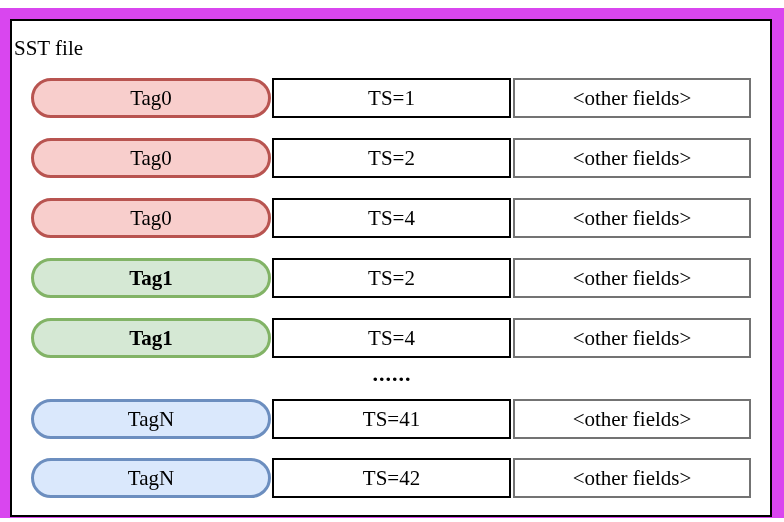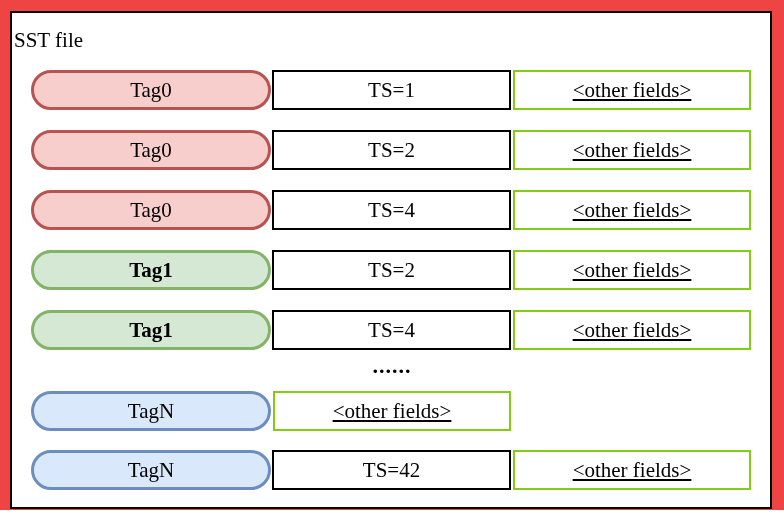--- a/index.html
+++ b/index.html
@@ -7,22 +7,23 @@
     padding: 0;
     background: #ffffff;
     width: 784px;
     height: 522px;
     font-family: "Liberation Serif", "DejaVu Serif", serif;
   }
   .stage {
     position: relative;
     width: 784px;
     height: 510px;
-    background: #ef4444;
+    background: #d946ef;
     overflow: hidden;
+    margin-top: 8px;
   }
   .sst-container {
     position: absolute;
     left: 10px;
     top: 11px;
     width: 758px;
     height: 494px;
     border: 2px solid #000000;
     background: #ffffff;
   }
@@ -47,21 +48,21 @@
     display: flex;
     align-items: center;
     justify-content: center;
     font-size: 21px;
     color: #000000;
     background: #ffffff;
     white-space: nowrap;
   }
   .cell.tag { width: 240px; border-width: 3px; border-style: solid; border-radius: 20px; }
   .cell.ts { width: 239px; border: 2px solid #000000; margin-left: 1px; }
-  .cell.other { width: 238px; border: 2px solid #84cc16; margin-left: 2px; text-decoration: underline; }
+  .cell.other { width: 238px; border: 2px solid #737373; margin-left: 2px; }
   .row-red .tag   { background: var(--red-fill);   border-color: var(--red-border); }
   .row-green .tag { background: var(--green-fill); border-color: var(--green-border); font-weight: bold; }
   .row-blue .tag  { background: var(--blue-fill);  border-color: var(--blue-border); }
   .ellipsis-row {
     position: absolute;
     left: 260px;
     top: 340px;
     width: 240px;
     height: 26px;
     text-align: center;
@@ -106,20 +107,21 @@
     <div class="row row-green" style="top:297px">
       <div class="cell tag">Tag1</div>
       <div class="cell ts">TS=4</div>
       <div class="cell other">&lt;other fields&gt;</div>
     </div>
 
     <div class="ellipsis-row">......</div>
 
     <div class="row row-blue" style="top:378px">
       <div class="cell tag">TagN</div>
+      <div class="cell ts">TS=41</div>
       <div class="cell other">&lt;other fields&gt;</div>
     </div>
 
     <div class="row row-blue" style="top:437px">
       <div class="cell tag">TagN</div>
       <div class="cell ts">TS=42</div>
       <div class="cell other">&lt;other fields&gt;</div>
     </div>
   </div>
 </div>

